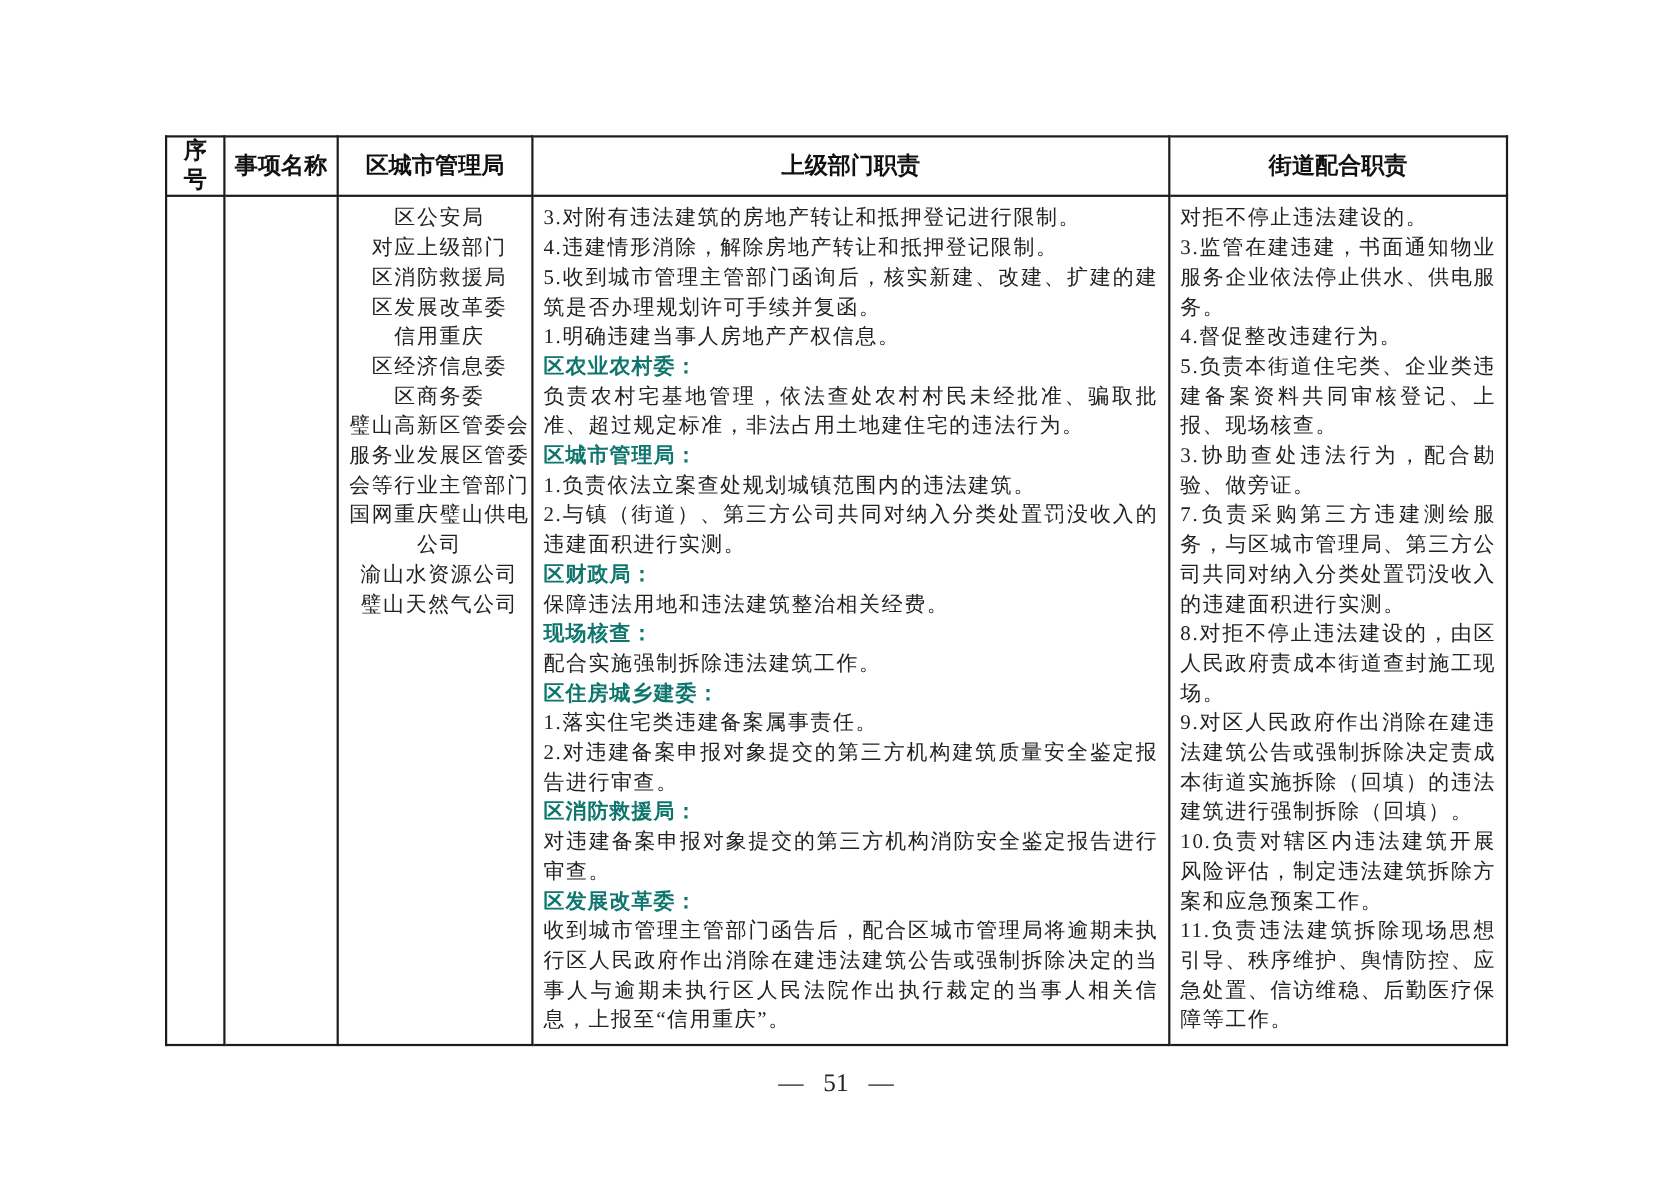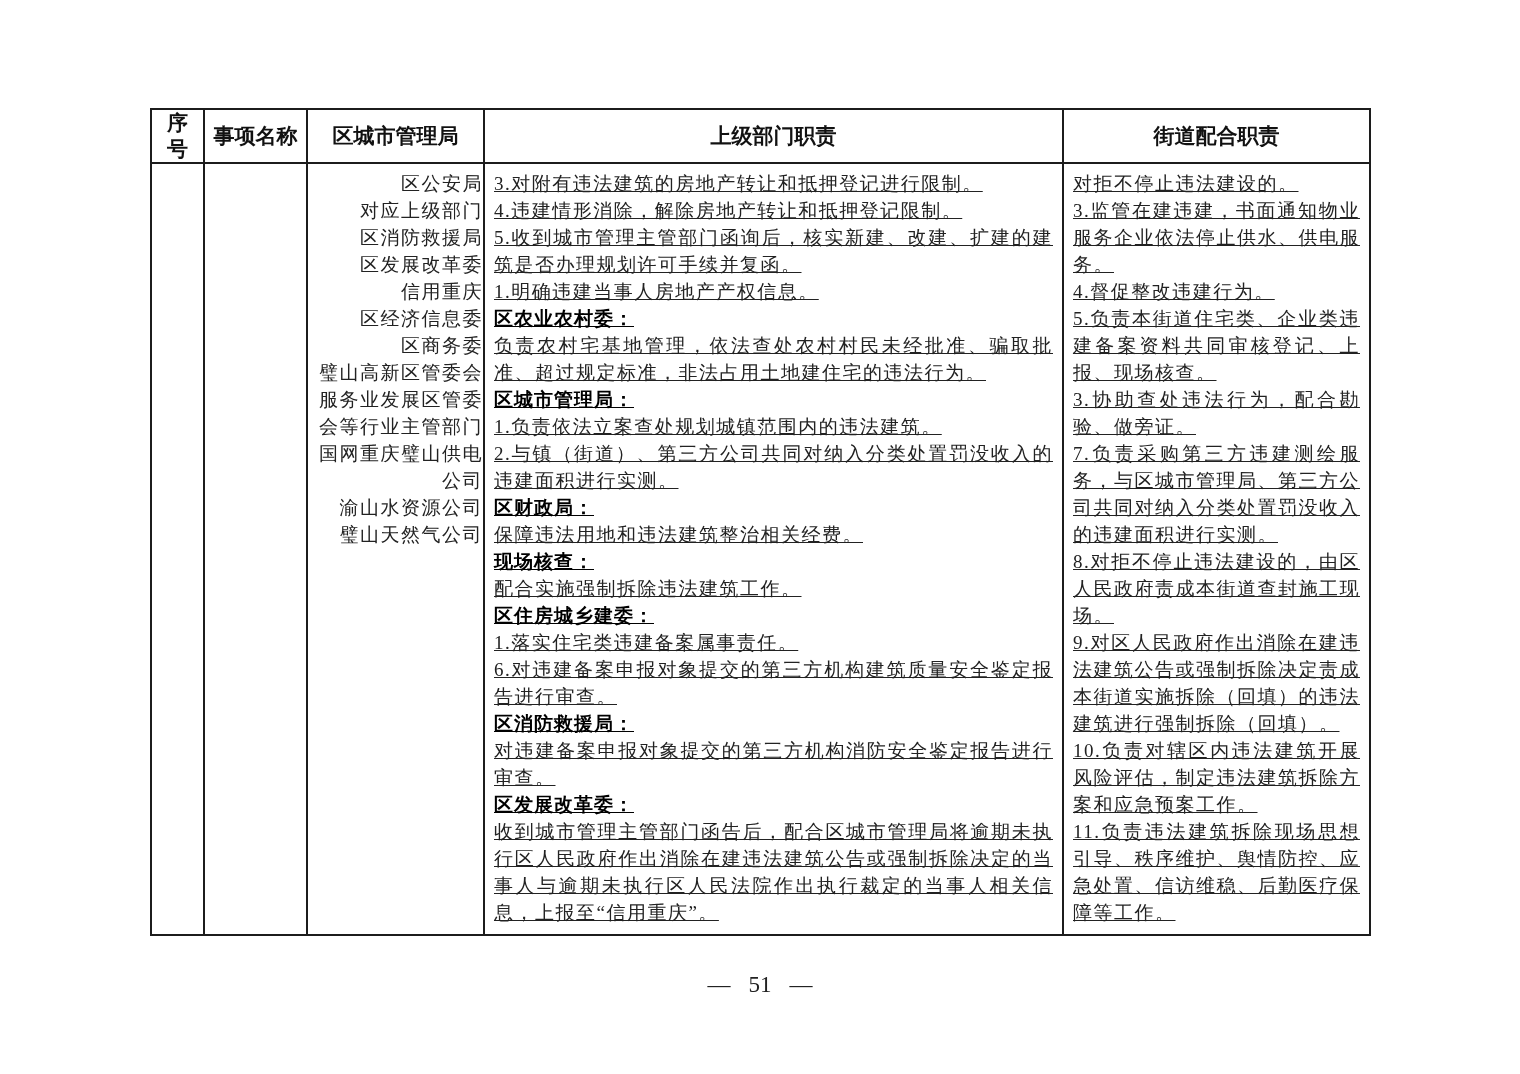--- a/index.html
+++ b/index.html
@@ -12,21 +12,21 @@
     width: 1520px;
     height: 1074px;
     background: #ffffff;
     font-family: "Liberation Serif", "DejaVu Serif", serif;
     color: #1f1f1f;
     overflow: hidden;
   }
   table.duties-table {
     position: absolute;
     left: 150px;
-    top: 108px;
+    top: 123px;
     width: 1219px;
     border-collapse: collapse;
     table-layout: fixed;
   }
   .duties-table th, .duties-table td {
     border: 2px solid #1c1c1c;
     vertical-align: top;
     box-sizing: border-box;
   }
   .duties-table th {
@@ -44,32 +44,31 @@
   .th-inner.stacked { max-width: 1.15em; }
   .duties-table td {
     padding: 6px 9px 8px 9px;
     font-size: 19px;
     line-height: 27px;
     color: #222;
   }
   td.col-departments { padding: 6px 0 8px 8px; }
   .dept-line {
     letter-spacing: 1.5px;
-    text-align: right;
+    text-align: center;
   }
   .blk {
     text-align: justify;
     text-justify: inter-character;
     letter-spacing: 1.5px;
-    text-decoration: underline;
   }
   .blk.heading {
     font-family: "Liberation Sans", "DejaVu Sans", sans-serif;
     font-weight: bold;
-    color: #000000;
+    color: #0f766e;
     text-align: left;
     letter-spacing: 1px;
   }
   .page-footer {
     position: absolute;
     left: 0;
     right: 0;
     top: 972px;
     text-align: center;
     font-size: 23px;
@@ -139,21 +138,21 @@
             <div class="blk text">负责农村宅基地管理，依法查处农村村民未经批准、骗取批准、超过规定标准，非法占用土地建住宅的违法行为。</div>
             <div class="blk heading">区城市管理局：</div>
             <div class="blk item">1.负责依法立案查处规划城镇范围内的违法建筑。</div>
             <div class="blk item">2.与镇（街道）、第三方公司共同对纳入分类处置罚没收入的违建面积进行实测。</div>
             <div class="blk heading">区财政局：</div>
             <div class="blk text">保障违法用地和违法建筑整治相关经费。</div>
             <div class="blk heading">现场核查：</div>
             <div class="blk text">配合实施强制拆除违法建筑工作。</div>
             <div class="blk heading">区住房城乡建委：</div>
             <div class="blk item">1.落实住宅类违建备案属事责任。</div>
-            <div class="blk item">6.对违建备案申报对象提交的第三方机构建筑质量安全鉴定报告进行审查。</div>
+            <div class="blk item">2.对违建备案申报对象提交的第三方机构建筑质量安全鉴定报告进行审查。</div>
             <div class="blk heading">区消防救援局：</div>
             <div class="blk text">对违建备案申报对象提交的第三方机构消防安全鉴定报告进行审查。</div>
             <div class="blk heading">区发展改革委：</div>
             <div class="blk text">收到城市管理主管部门函告后，配合区城市管理局将逾期未执行区人民政府作出消除在建违法建筑公告或强制拆除决定的当事人与逾期未执行区人民法院作出执行裁定的当事人相关信息，上报至“信用重庆”。</div>
           </td>
         <td class="col-street-duties">
             <div class="blk text">对拒不停止违法建设的。</div>
             <div class="blk item">3.监管在建违建，书面通知物业服务企业依法停止供水、供电服务。</div>
             <div class="blk item">4.督促整改违建行为。</div>
             <div class="blk item">5.负责本街道住宅类、企业类违建备案资料共同审核登记、上报、现场核查。</div>

